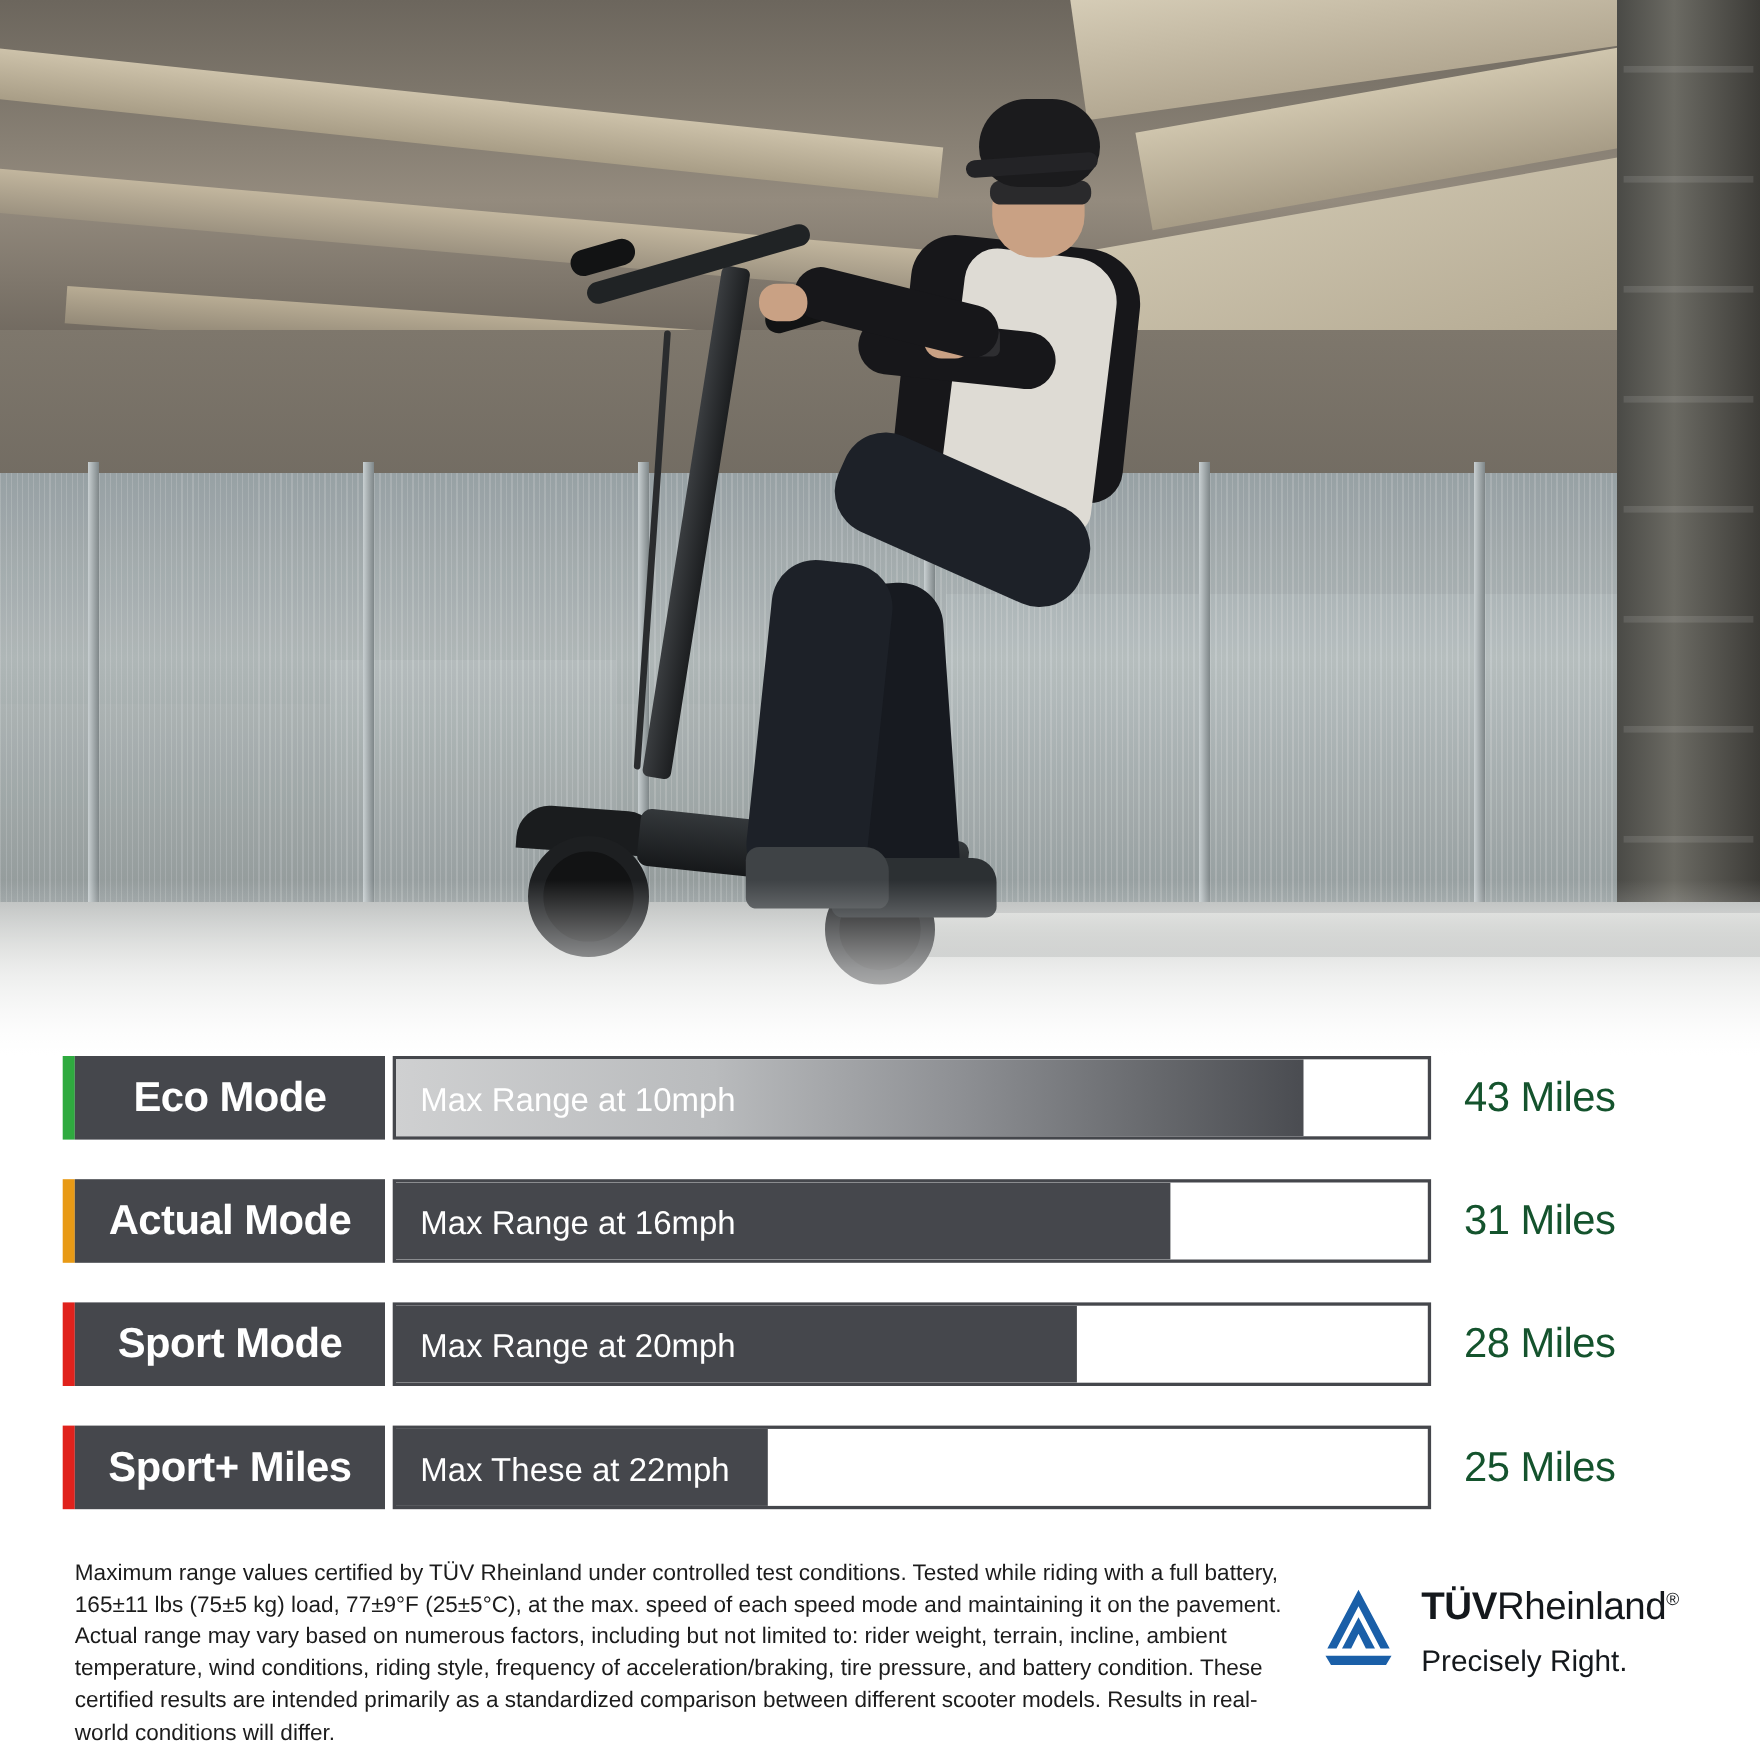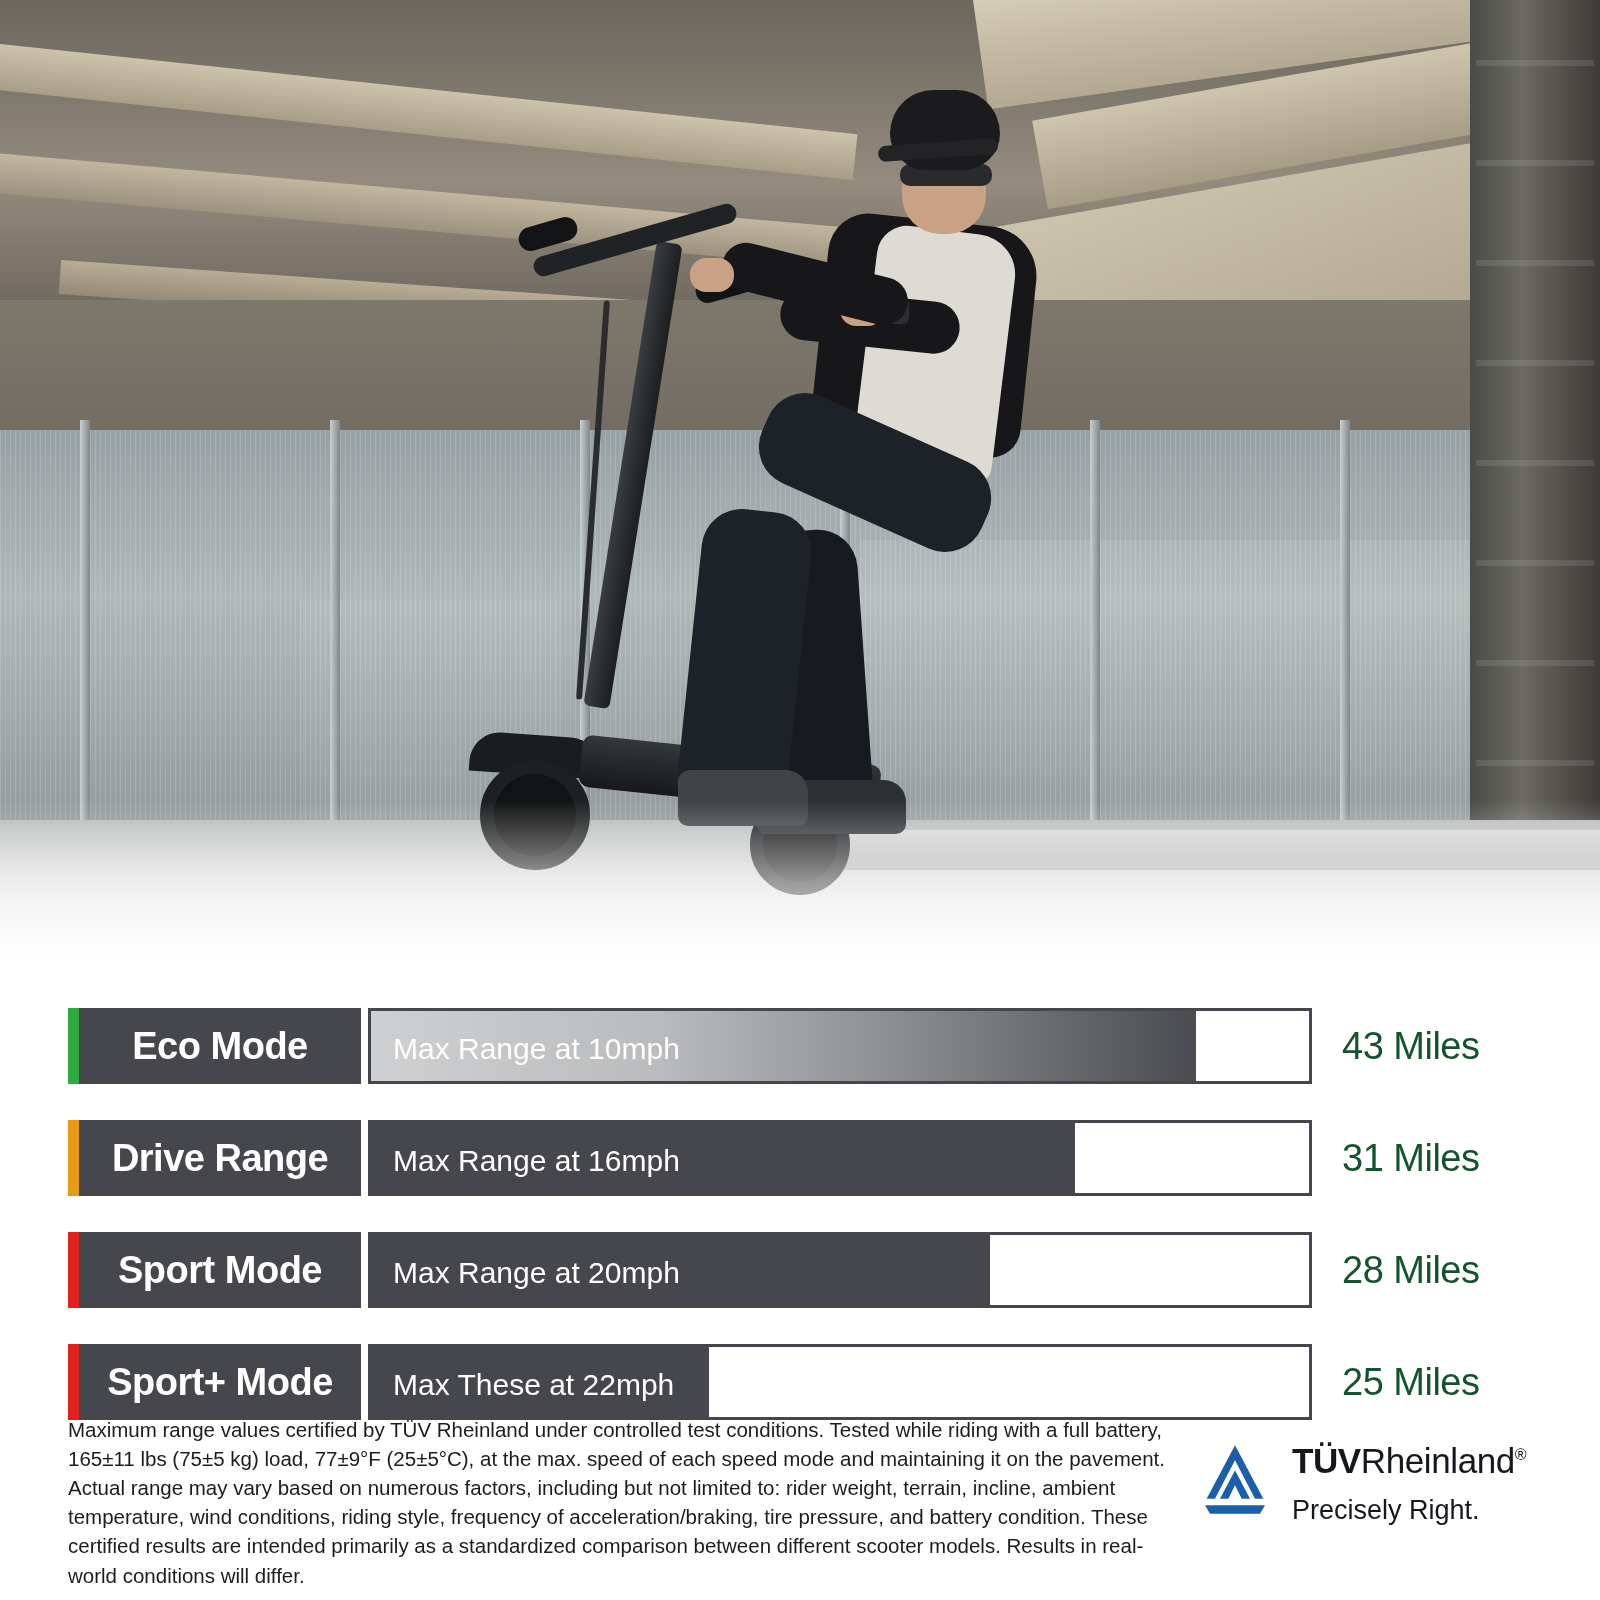--- a/index.html
+++ b/index.html
@@ -114,21 +114,21 @@
   .grip-l { position: absolute; left: 48px; top: -8px; width: 60px; height: 24px; background: #121314; border-radius: 12px; transform: rotate(-16deg); }
   .grip-r { position: absolute; left: 225px; top: 44px; width: 60px; height: 24px; background: #121314; border-radius: 12px; transform: rotate(-16deg); }
   .deck { position: absolute; left: 110px; top: 520px; width: 300px; height: 52px; background: linear-gradient(180deg,#34383b,#16181a); border-radius: 10px; transform: rotate(6deg); }
   .wheel-front { position: absolute; left: 10px; top: 530px; width: 110px; height: 110px; border-radius: 60px; background: #121314; border: 14px solid #1d1f21; }
   .wheel-back { position: absolute; left: 280px; top: 565px; width: 100px; height: 100px; border-radius: 60px; background: #121314; border: 13px solid #1d1f21; }
   .fender { position: absolute; left: 0px; top: 505px; width: 130px; height: 40px; background: #1a1c1e; border-radius: 30px 30px 0 0; transform: rotate(4deg); }
   .cable { position: absolute; left: 120px; top: 70px; width: 6px; height: 400px; background: #2a2c2e; border-radius: 4px; transform: rotate(4deg); }
 
   
   .chart { position: absolute; left: 0; top: 960px; width: 1600px; height: 450px; }
-  .row { position: absolute; left: 68px; width: 1464px; display: flex; align-items: stretch; margin-top: 48px; }
+  .row { position: absolute; left: 57px; width: 1464px; display: flex; align-items: stretch; }
   .row.r0 { top: 0px; }
   .row.r1 { top: 112px; }
   .row.r2 { top: 224px; }
   .row.r3 { top: 336px; }
   .accent { width: 11px; flex: 0 0 11px; }
   .mode-label {
     flex: 0 0 282px;
     background: #45474c;
     color: #ffffff;
     font-size: 38px; font-weight: bold;
@@ -257,41 +257,41 @@
       <div class="mode-label">Eco Mode</div>
       <div class="bar-wrap">
         <div class="bar-fill eco" style="width:88%"></div>
         <div class="bar-text" style="color:#ffffff;">Max Range at 10mph</div>
       </div>
       <div class="value">43 Miles</div>
     </div>
 
     <div class="row r1">
       <div class="accent" style="background:#e89a15"></div>
-      <div class="mode-label">Drive Range</div>
+      <div class="mode-label">Actual Mode</div>
       <div class="bar-wrap">
         <div class="bar-fill" style="width:75%"></div>
         <div class="bar-text">Max Range at 16mph</div>
       </div>
       <div class="value">31 Miles</div>
     </div>
 
     <div class="row r2">
       <div class="accent" style="background:#e0221c"></div>
       <div class="mode-label">Sport Mode</div>
       <div class="bar-wrap">
         <div class="bar-fill" style="width:66%"></div>
         <div class="bar-text">Max Range at 20mph</div>
       </div>
       <div class="value">28 Miles</div>
     </div>
 
     <div class="row r3">
       <div class="accent" style="background:#e0221c"></div>
-      <div class="mode-label">Sport+ Mode</div>
+      <div class="mode-label">Sport+ Miles</div>
       <div class="bar-wrap">
         <div class="bar-fill" style="width:36%"></div>
         <div class="bar-text">Max These at 22mph</div>
       </div>
       <div class="value">25 Miles</div>
     </div>
   </div>
 
   <div class="footer">
     <div class="disclaimer">Maximum range values certified by TÜV Rheinland under controlled test conditions. Tested while riding with a full battery, 165±11 lbs (75±5 kg) load, 77±9°F (25±5°C), at the max. speed of each speed mode and maintaining it on the pavement. Actual range may vary based on numerous factors, including but not limited to: rider weight, terrain, incline, ambient temperature, wind conditions, riding style, frequency of acceleration/braking, tire pressure, and battery condition. These certified results are intended primarily as a standardized comparison between different scooter models.  Results in real-world conditions will differ.</div>

